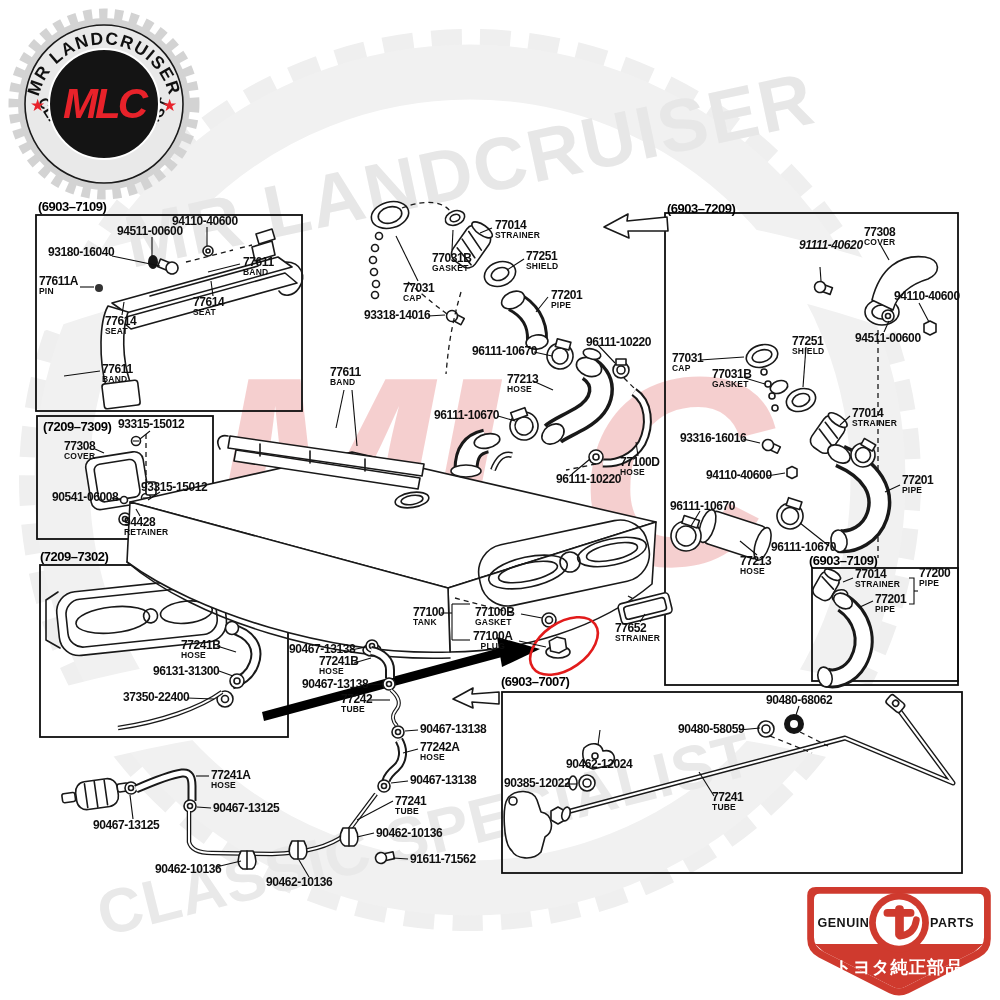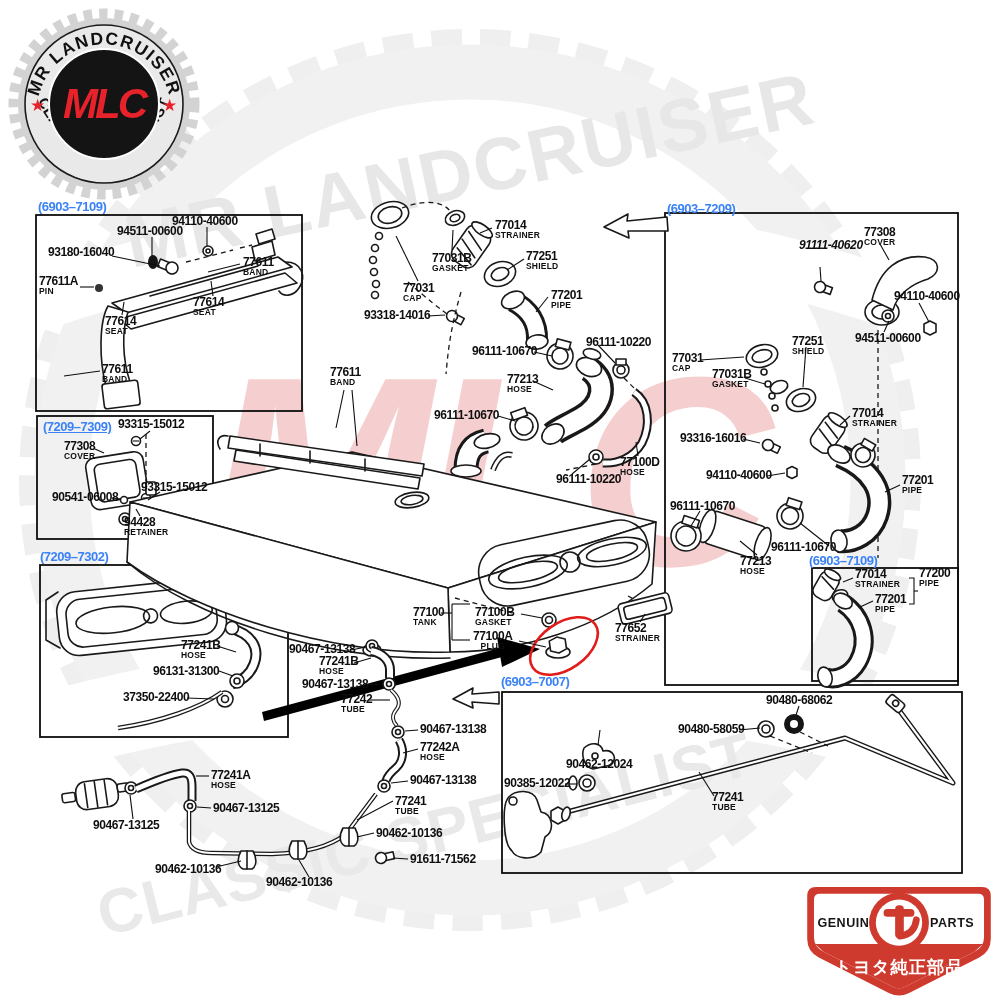--- a/index.html
+++ b/index.html
@@ -4,22 +4,22 @@
 <style>
   html,body{margin:0;padding:0;background:#fff}
   #stage{position:relative;width:1000px;height:1000px;background:#fff;overflow:hidden;
          font-family:"Liberation Sans",sans-serif}
   #art{position:absolute;left:0;top:0;z-index:2}
   #label-layer{position:absolute;left:0;top:0;width:1000px;height:1000px;z-index:3;pointer-events:none}
   .plabel{position:absolute;color:#0e0e0e}
   .plabel .num{font-weight:700;font-size:12px;line-height:11px;letter-spacing:-0.4px;white-space:nowrap}
   .plabel .sub{font-weight:700;font-size:8.5px;line-height:9px;letter-spacing:0.2px;white-space:nowrap}
   .slabel{position:absolute;font-weight:700;font-size:13px;line-height:13px;letter-spacing:-0.5px;
-          color:#3b82f6;white-space:nowrap}
-  .slabel.u{text-decoration:underline}
+          color:#000000;white-space:nowrap}
+  .slabel.u{}
   #logo{position:absolute;left:6px;top:6px;z-index:5}
   #badge{position:absolute;left:802px;top:884px;z-index:5}
   
   .ln{fill:none;stroke:#191919;stroke-width:1.6;stroke-linecap:round;stroke-linejoin:round}
   .wt{fill:#fff;stroke:#191919;stroke-width:1.6;stroke-linejoin:round}
   .box{fill:none;stroke:#0e0e0e;stroke-width:1.8}
   .ldr{stroke:#0e0e0e;stroke-width:1.1}
   .dash{stroke:#191919;stroke-width:1.3;stroke-dasharray:5 4;fill:none}
 </style>
 </head>

